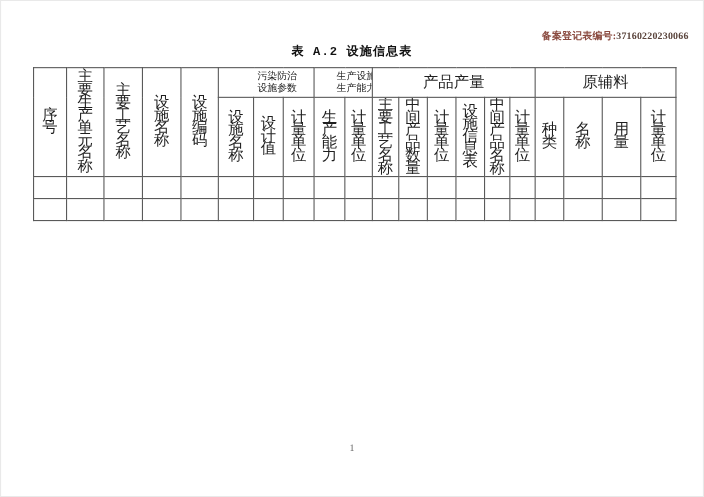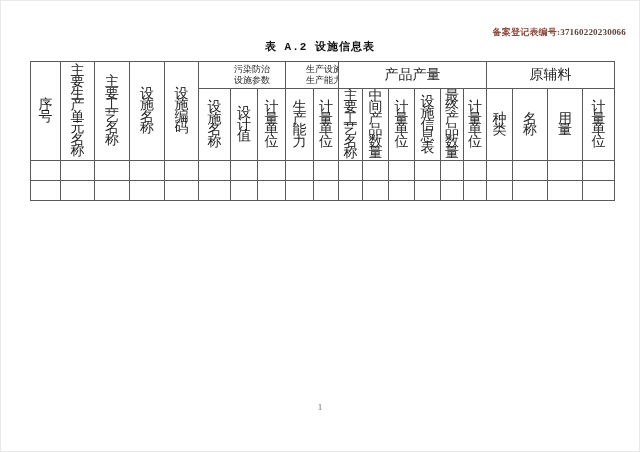--- a/index.html
+++ b/index.html
@@ -114,21 +114,21 @@
         <tr class="sub-row">
           <th><span class="vtxt">设施名称</span></th>
           <th><span class="vtxt">设计值</span></th>
           <th><span class="vtxt">计量单位</span></th>
           <th><span class="vtxt">生产能力</span></th>
           <th><span class="vtxt">计量单位</span></th>
           <th><span class="vtxt">主要工艺名称</span></th>
           <th><span class="vtxt">中间产品数量</span></th>
           <th><span class="vtxt">计量单位</span></th>
           <th><span class="vtxt">设施信息表</span></th>
-          <th><span class="vtxt">最终产品数量</span></th>
+          <th><span class="vtxt">中间产品名称</span></th>
           <th><span class="vtxt">计量单位</span></th>
           <th><span class="vtxt">种类</span></th>
           <th><span class="vtxt">名称</span></th>
           <th><span class="vtxt">用量</span></th>
           <th><span class="vtxt">计量单位</span></th>
         </tr>
       </thead>
       <tbody>
           <tr style="height: 20px;">
             <td></td>

